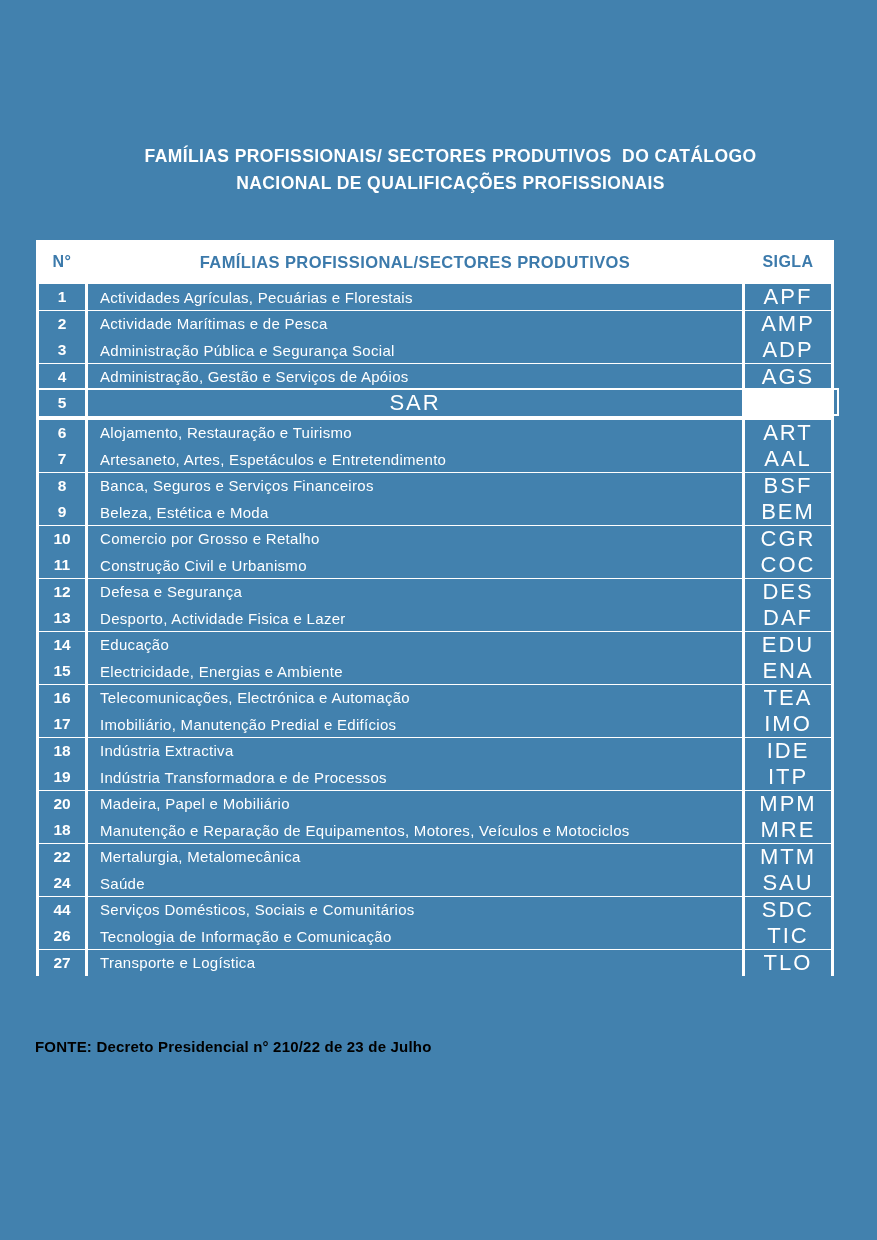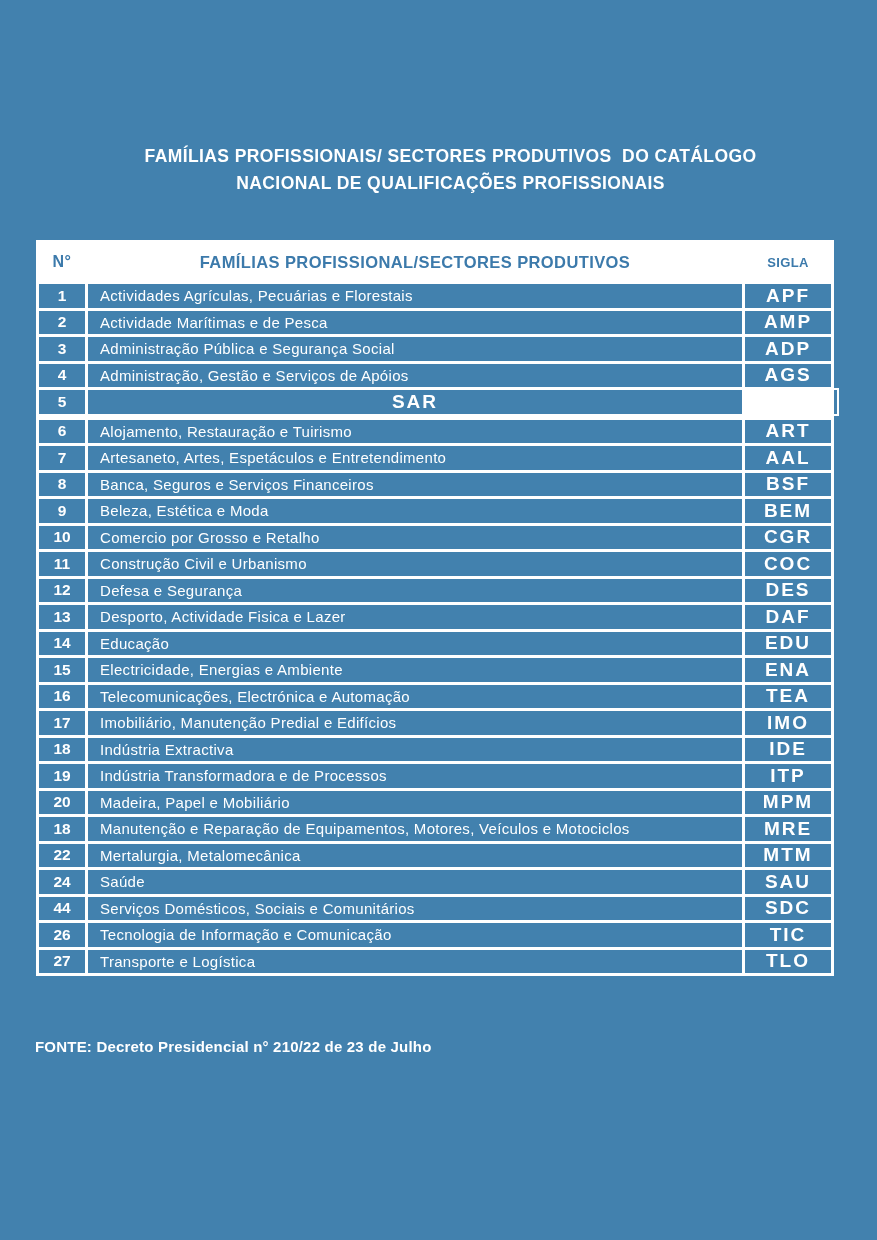--- a/index.html
+++ b/index.html
@@ -22,42 +22,42 @@
     background:#FFFFFF;padding:3px;box-sizing:border-box;
   }
   .thead{
     display:grid;grid-template-columns:46px 3px 1fr 3px 86px;
     align-items:center;height:38px;background:#FFFFFF;
     color:#3C7AAB;font-weight:700;
   }
   .thead .th{text-align:center;letter-spacing:.4px;}
   .th-num{font-size:16px;grid-column:1;}
   .th-fam{font-size:16.5px;grid-column:3;}
-  .th-sig{font-size:13px;grid-column:5;}
+  .th-sig{font-size:16px;grid-column:5;}
   .tbody{display:flex;flex-direction:column;gap:3px;margin-top:3px;}
   .row{
     display:grid;grid-template-columns:46px 1fr 86px;gap:3px;
     height:23.5px;
   }
   .cell{
     background:#4281AE;color:#FFFFFF;
     display:flex;align-items:center;box-sizing:border-box;
   }
   .cell.num{justify-content:center;font-weight:700;font-size:15.5px;}
   .cell.fam{padding-left:12px;font-size:15px;letter-spacing:.3px;}
-  .cell.sig{justify-content:center;font-weight:700;font-size:19px;letter-spacing:2px;}
+  .cell.sig{justify-content:center;font-weight:400;font-size:22px;letter-spacing:2px;}
   .row.standout{
     margin-right:-6px;
     grid-template-columns:46px 1fr 92px;
     box-shadow:0 0 0 2px #FFFFFF;
   }
   .row.after-standout{margin-top:3px;}
   .footer{
     position:absolute;left:35px;top:1038px;
-    color:#ffffff;font-weight:700;font-size:15px;letter-spacing:.2px;
+    color:#000000;font-weight:700;font-size:15px;letter-spacing:.2px;
     white-space:pre-wrap;
   }
 </style>
 </head>
 <body>
 
 <div class="page">
 
   <h1 class="title">
     <span>FAMÍLIAS PROFISSIONAIS/ SECTORES PRODUTIVOS  DO CATÁLOGO</span>

